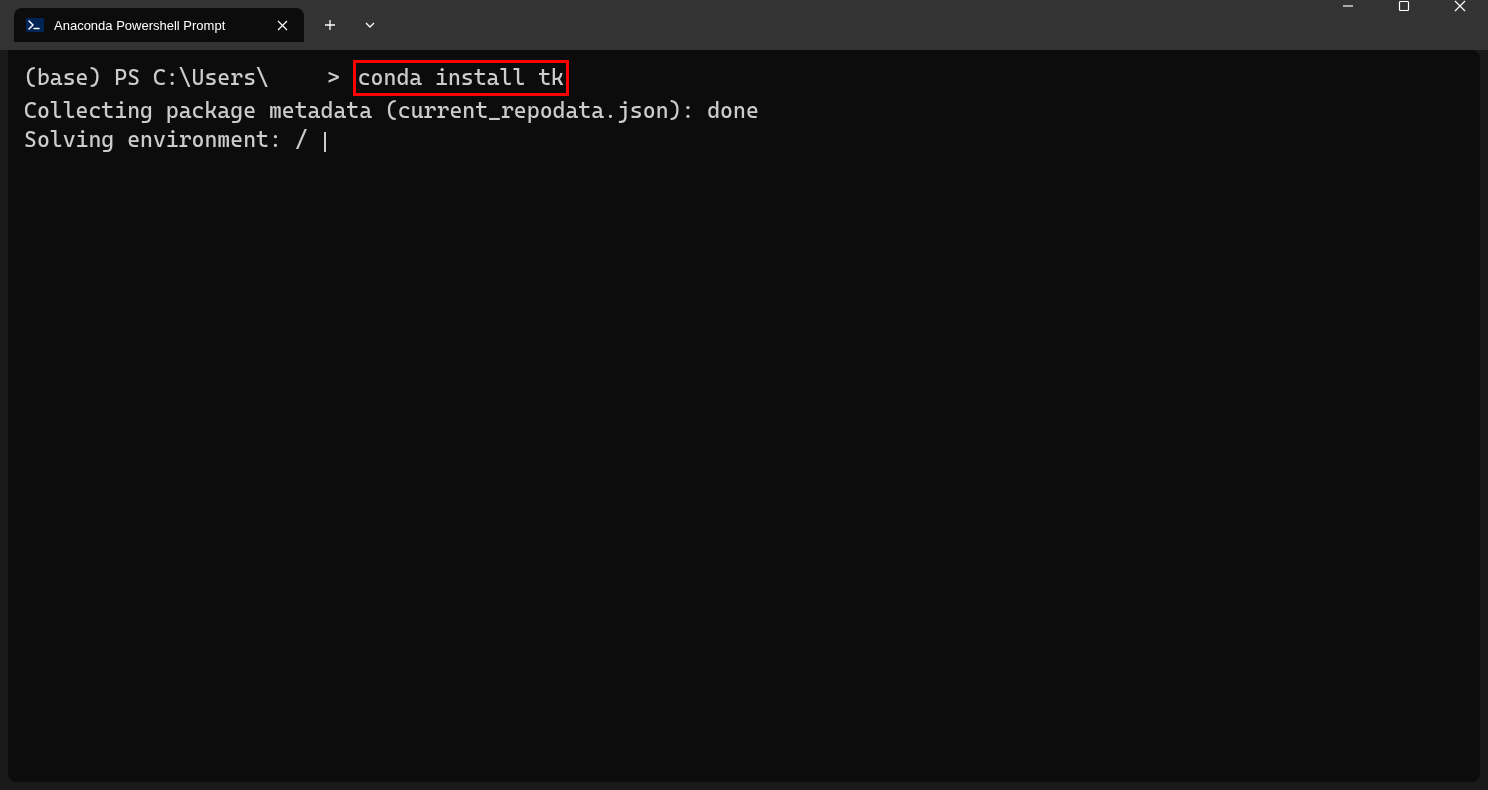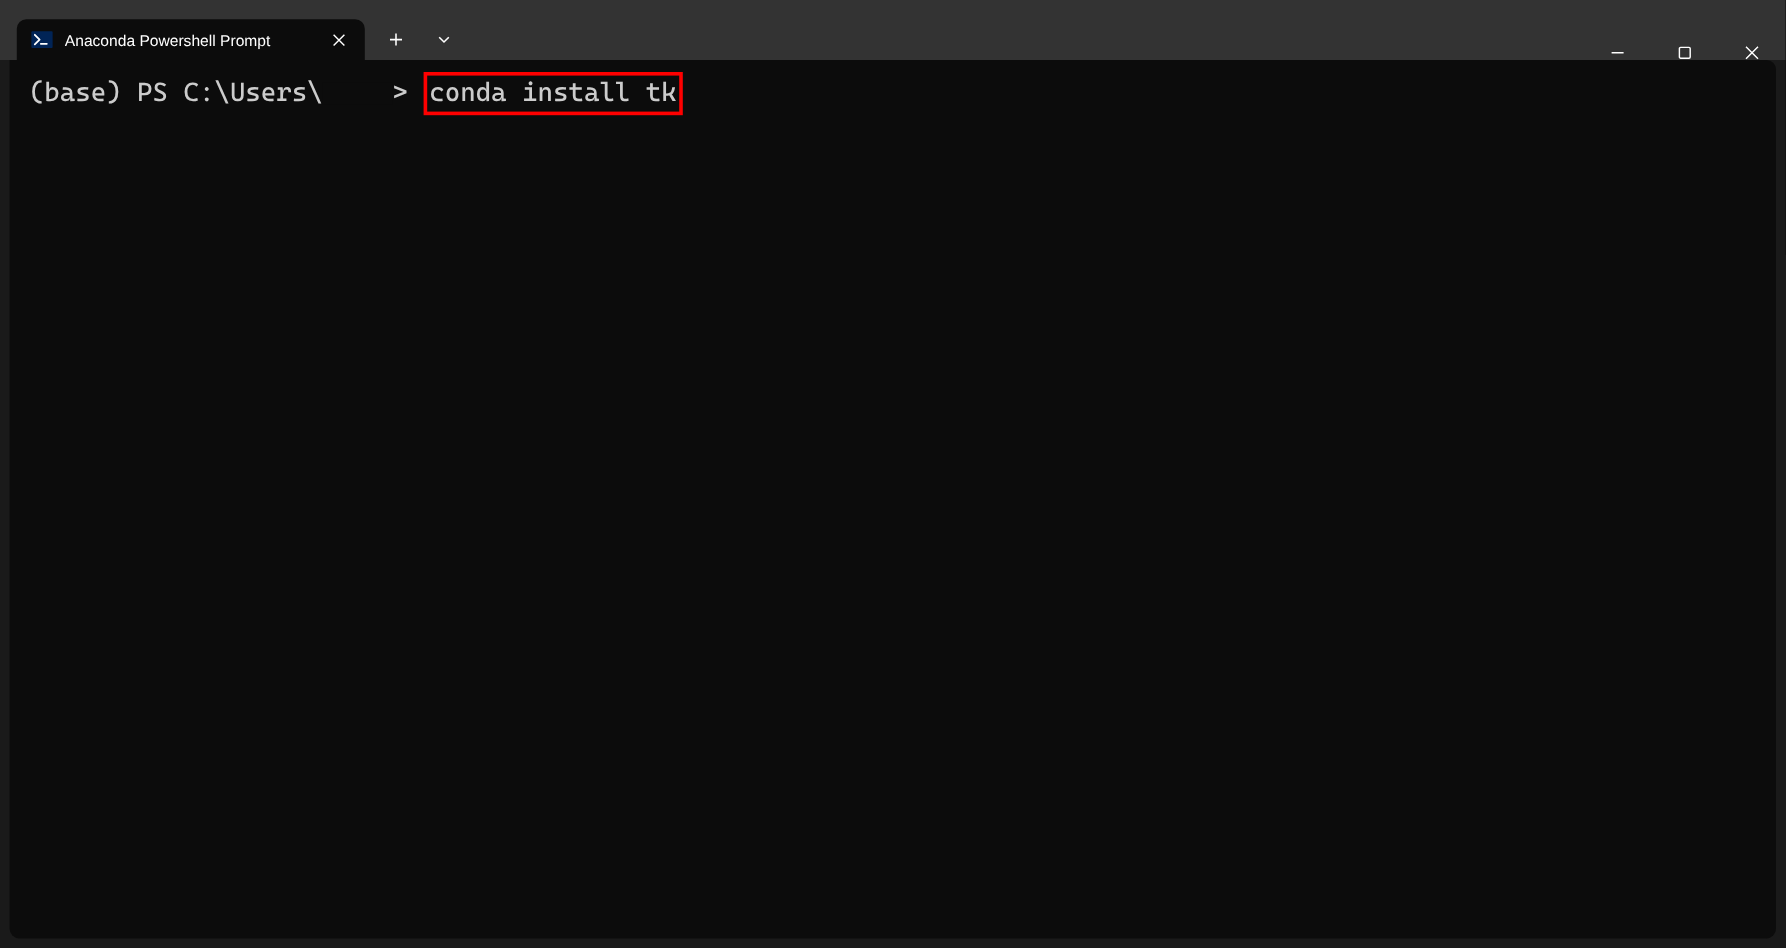--- a/index.html
+++ b/index.html
@@ -13,21 +13,21 @@
       height: 790px;
       font-family: "Segoe UI", sans-serif;
       overflow: hidden;
       display: flex;
       flex-direction: column;
     }
     .titlebar {
       height: 50px;
       background: #333333;
       display: flex;
-      align-items: flex-end;
+      align-items: flex-start;
       justify-content: space-between;
     }
     .titlebar-left {
       display: flex;
       align-items: stretch;
       padding-left: 14px;
     }
     .tab {
       background: #0c0c0c;
       border-radius: 8px 8px 0 0;
@@ -180,13 +180,13 @@
       </svg>
     </div>
     <div class="window-btn close">
       <svg width="12" height="12" viewBox="0 0 12 12">
         <path d="M1 1 L11 11 M11 1 L1 11" stroke="#ffffff" stroke-width="1.2"></path>
       </svg>
     </div>
   </div>
 </div>
 
-<div class="terminal"><span class="terminal-line"><span>(base) PS C:\Users\</span><span class="redacted"></span><span>&gt;</span> <span class="highlight-box"><span>conda install tk</span></span></span></div>
+<div class="terminal"><span class="terminal-line"><span>(base) PS C:\Users\</span><span class="redacted"></span><span>&gt;</span> <span class="highlight-box"><span>conda install tk</span></span></span><span class="terminal-line">Collecting package metadata (current_repodata.json): done</span><span class="terminal-line"><span>Solving environment: / </span><span class="cursor"></span></span></div>
 
 </body></html>

